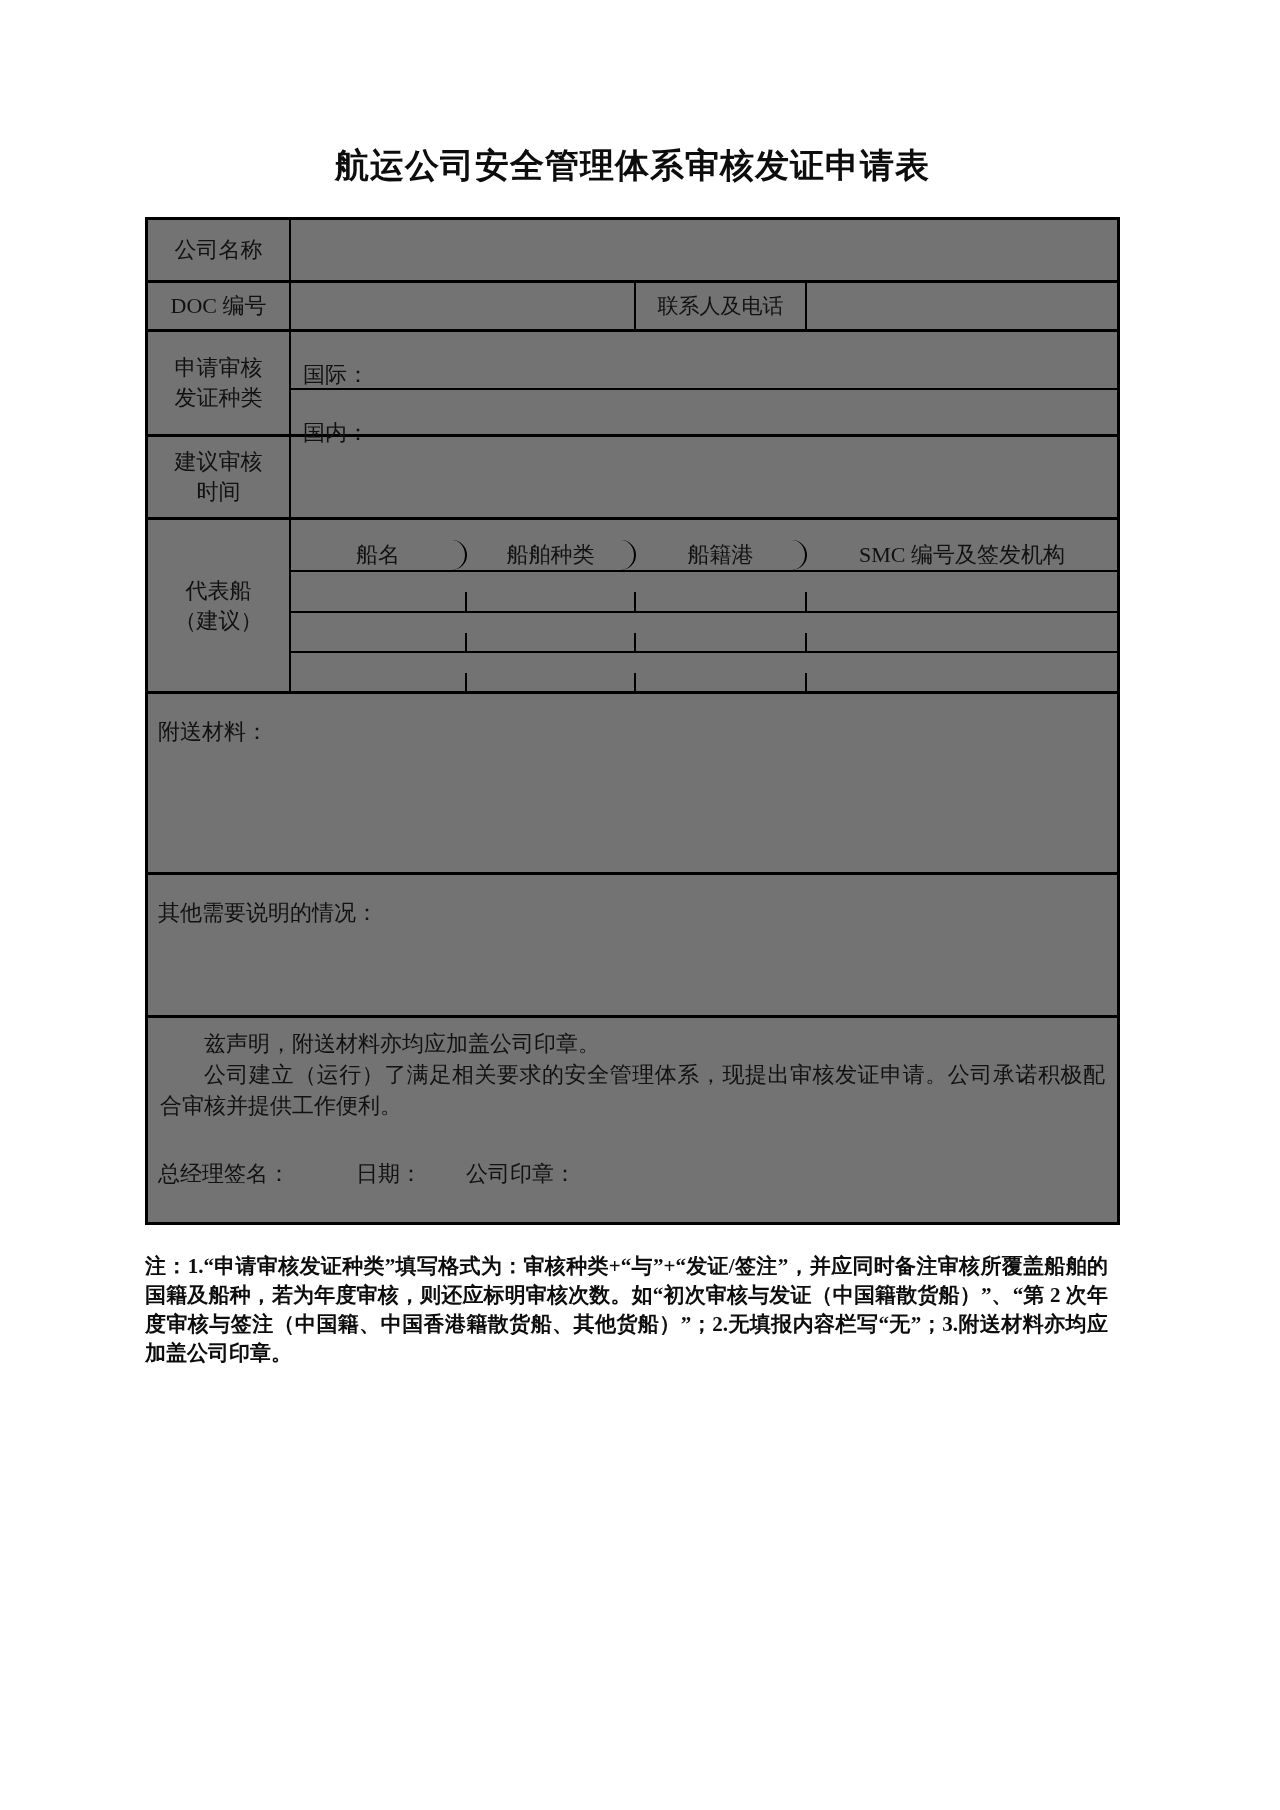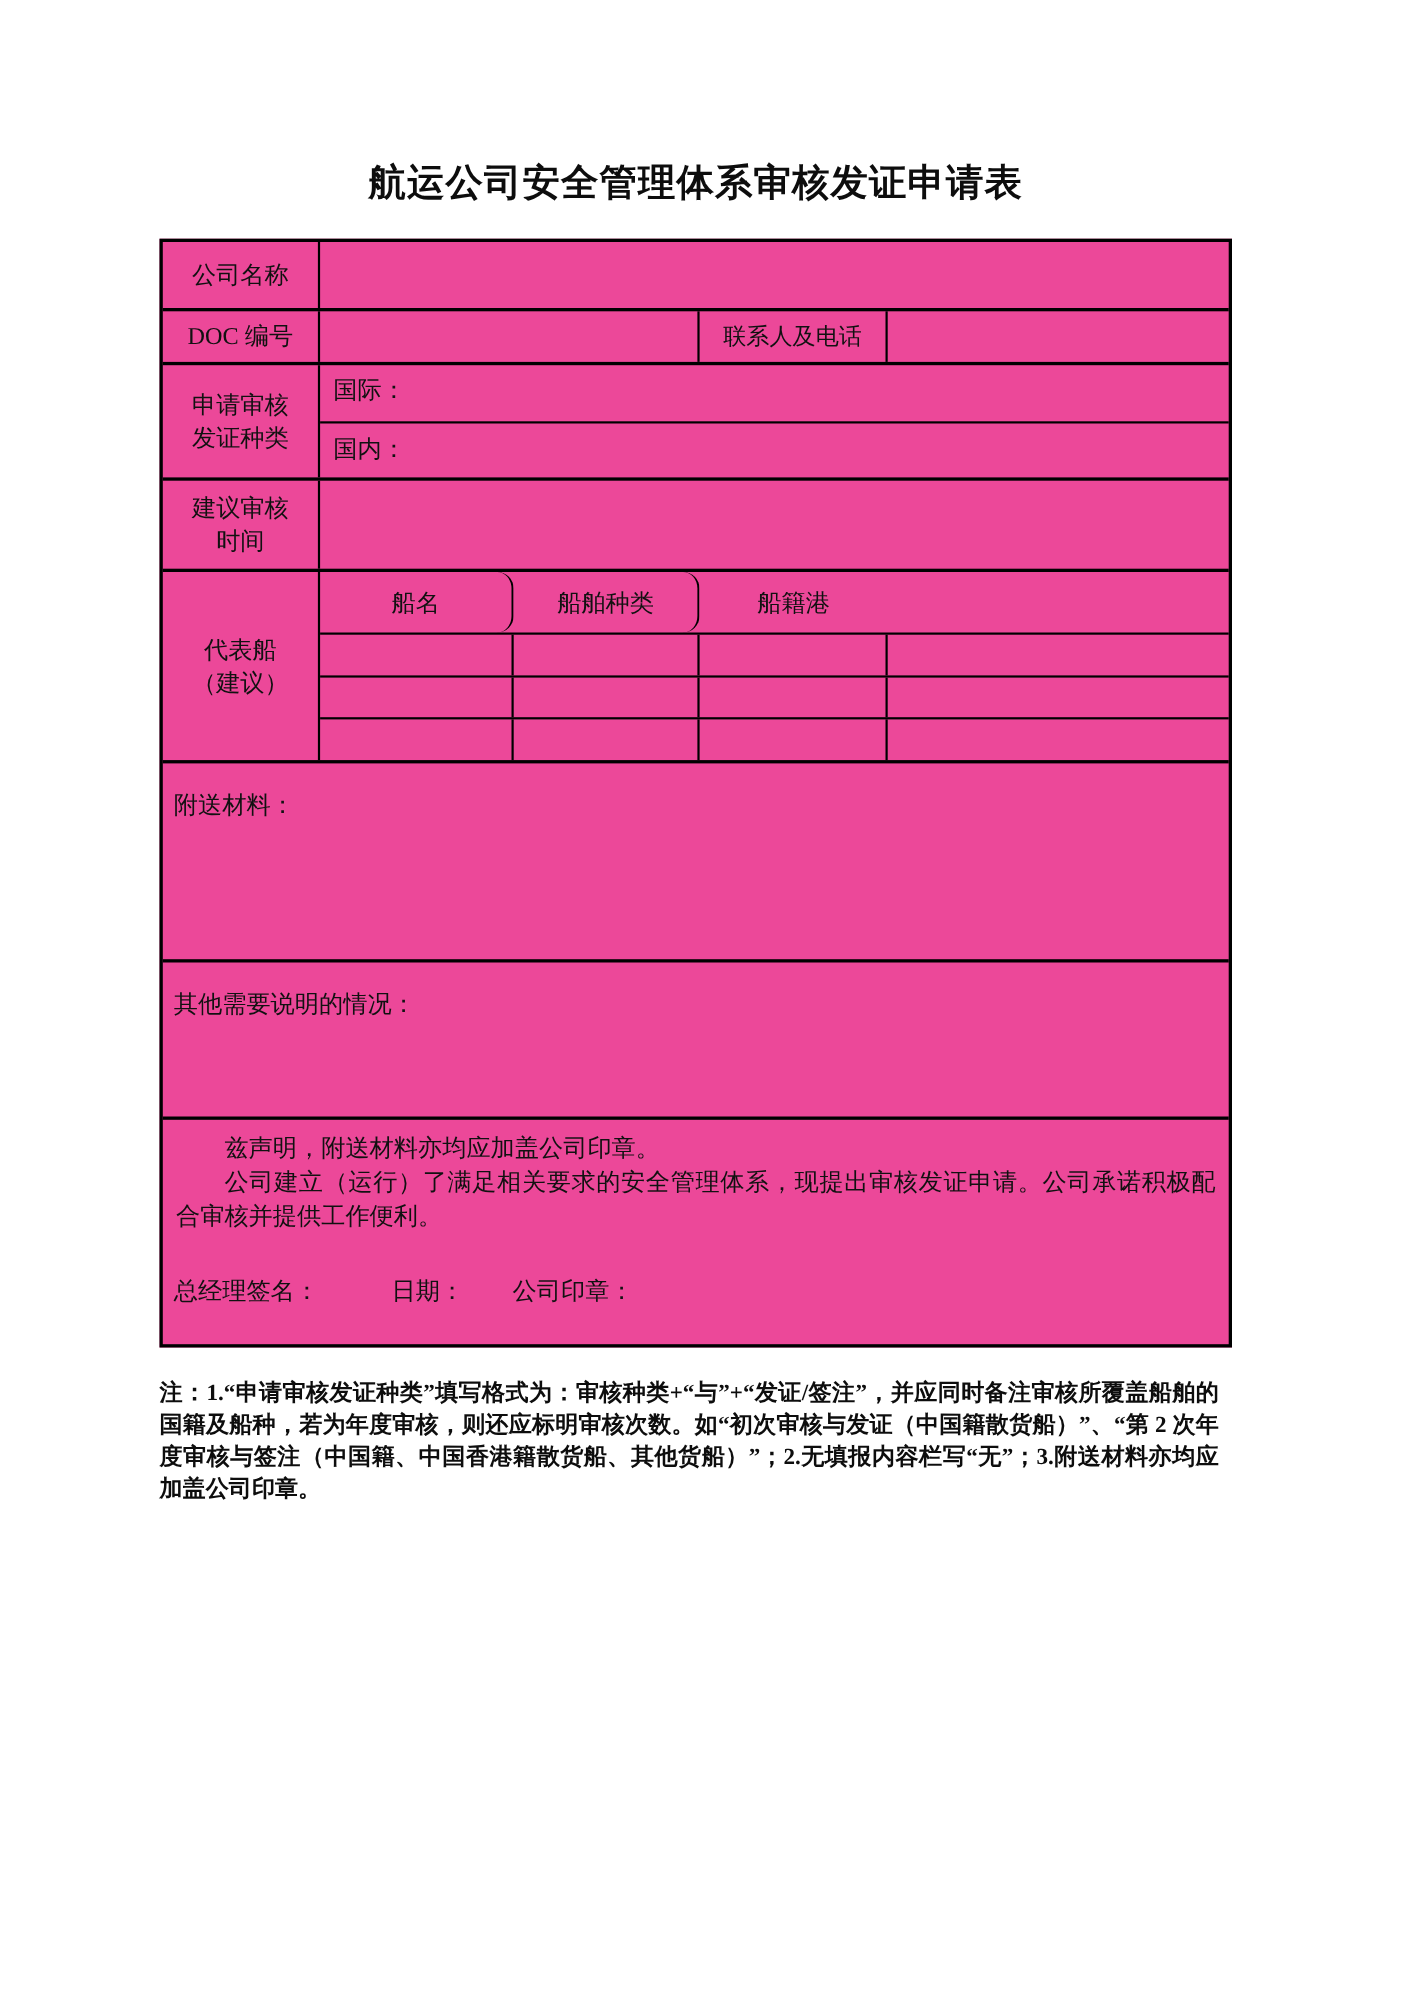--- a/index.html
+++ b/index.html
@@ -12,39 +12,39 @@
   }
   .doc-title {
     position:absolute; left:145px; top:143px; width:975px;
     text-align:center; font-size:34px; font-weight:bold;
     letter-spacing:1px; color:#0d0d0d;
   }
   .form-table {
     position:absolute; left:145px; top:217px;
     width:975px; height:1008px;
     border:3px solid #000;
-    background:#ec4899;
+    background:#737373;
   }
   .sect { display:flex; border-bottom:3px solid #000; }
   .sect:last-child { border-bottom:none; }
   .cell { border-right:2px solid #000; }
   .cell:last-child { border-right:none; }
   .c1 { width:143px; flex:none; }
   .c2 { width:176px; flex:none; }
   .c3 { width:169px; flex:none; }
   .c4 { width:171px; flex:none; }
   .c23 { width:345px; flex:none; }
   .grow { flex:1 1 auto; }
   .lab {
     display:flex; flex-direction:column;
     align-items:center; justify-content:center;
     font-size:22px; line-height:30px; text-align:center;
   }
   .sub-col { display:flex; flex-direction:column; flex:1 1 auto; }
-  .sub-row { border-bottom:2px solid #000; }
+  .sub-row { border-bottom:2px solid #000;margin-top:20px; }
   .sub-row:last-child { border-bottom:none; }
   .inline-lab {
     font-size:22px; padding:10px 0 0 12px; line-height:26px;
   }
   .area-lab {
     font-size:22px; padding:24px 0 0 10px; line-height:28px;
   }
   .ship-hdr {
     display:flex; align-items:center; justify-content:center;
     font-size:22px; text-align:center;border-radius:15px;
@@ -105,20 +105,21 @@
   <div class="sect" style="height:174px">
     <div class="cell c1 lab">
       <span>代表船</span>
       <span>（建议）</span>
     </div>
     <div class="sub-col">
       <div class="sub-row" style="height:57px; display:flex">
         <div class="cell c2 ship-hdr">船名</div>
         <div class="cell c3 ship-hdr">船舶种类</div>
         <div class="cell c4 ship-hdr">船籍港</div>
+        <div class="cell grow ship-hdr">SMC 编号及签发机构</div>
       </div>
       <div class="sub-row" style="height:39px; display:flex">
         <div class="cell c2"></div>
         <div class="cell c3"></div>
         <div class="cell c4"></div>
         <div class="cell grow"></div>
       </div>
       <div class="sub-row" style="height:38px; display:flex">
         <div class="cell c2"></div>
         <div class="cell c3"></div>

